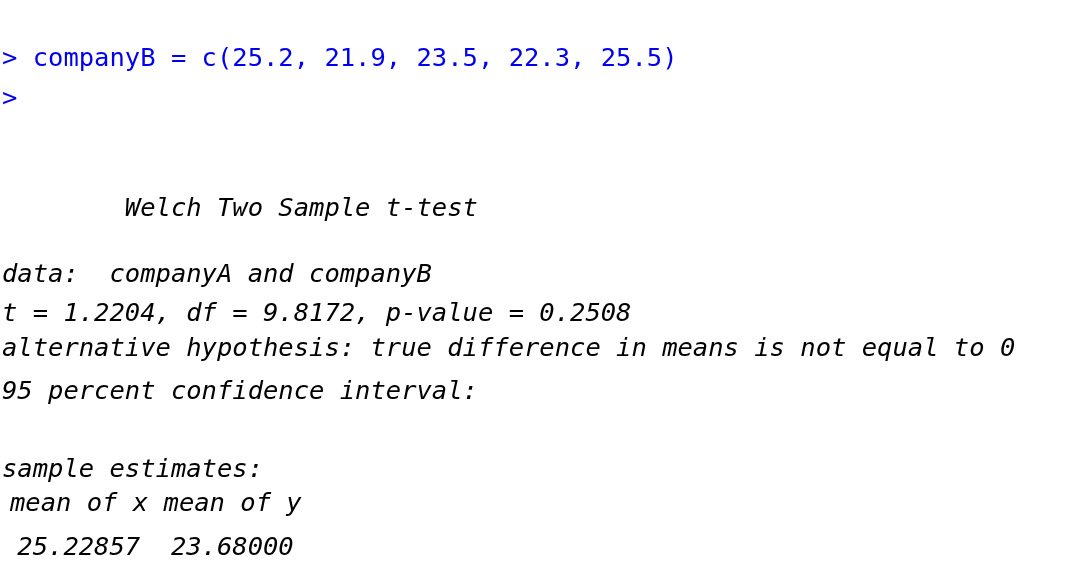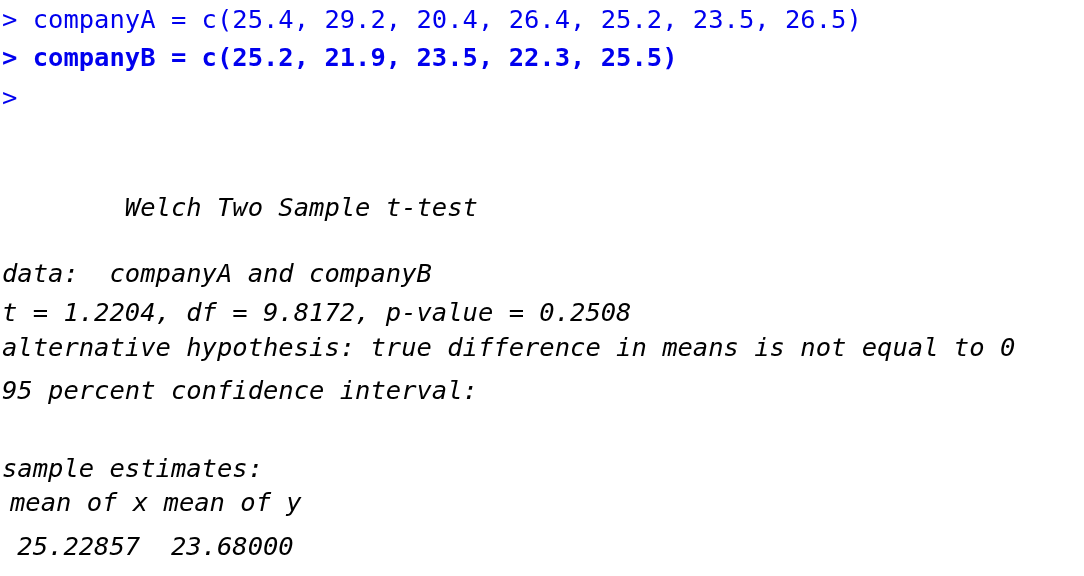--- a/index.html
+++ b/index.html
@@ -41,22 +41,21 @@
   }
   .blank-line {
     color: #0000ee;
   }
 </style>
 </head>
 <body>
 
 <div id="console">
 
-  <div class="line input-line" style="top:0px;">&gt; companyA = c(25.4, 29.2, 20.4, 26.4, 25.2, 23.5, 26.5)</div>
-  <div class="line input-line" style="top:38px;font-weight:bold;">&gt; companyB = c(25.2, 21.9, 23.5, 22.3, 25.5)</div>
+  <div class="line input-line" style="top:38px;">&gt; companyB = c(25.2, 21.9, 23.5, 22.3, 25.5)</div>
   <div class="line blank-line" style="top:78px;">&gt;</div>
 
   <div class="line blank-line" style="top:152px;"> </div>
 
   <div class="line output-line" style="top:188px;">        Welch Two Sample t-test</div>
 
   <div class="line blank-line" style="top:226px;"> </div>
 
   <div class="line output-line" style="top:254px;">data:  companyA and companyB</div>
   <div class="line output-line" style="top:293px;">t = 1.2204, df = 9.8172, p-value = 0.2508</div>

